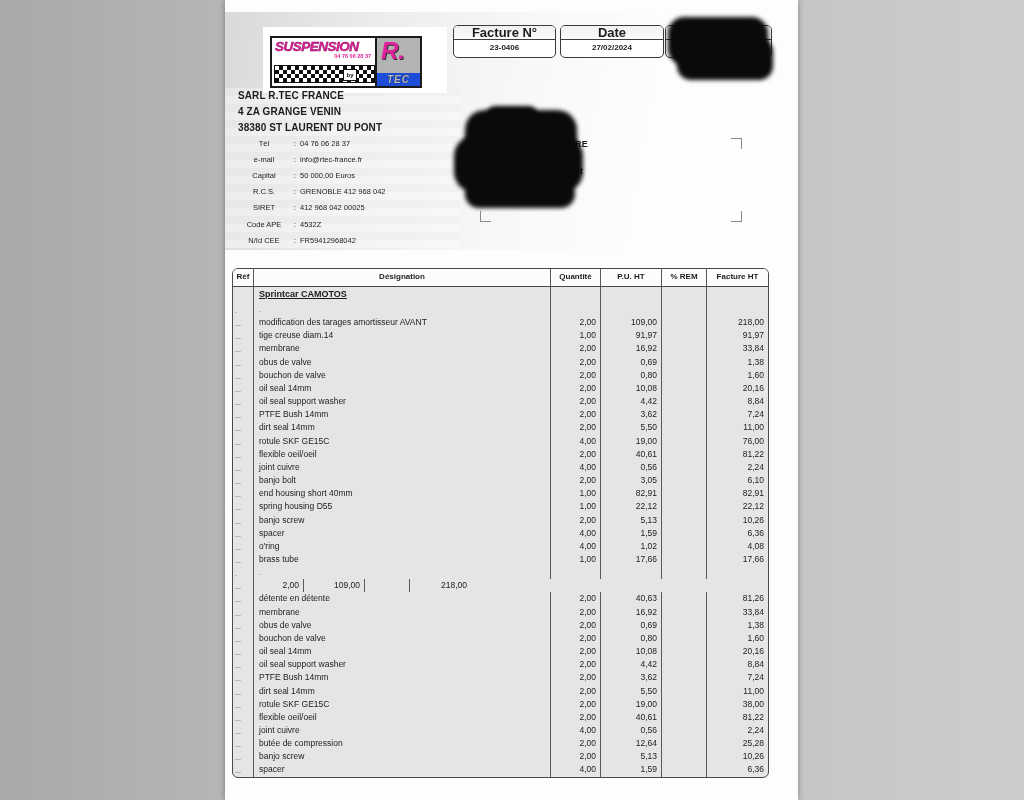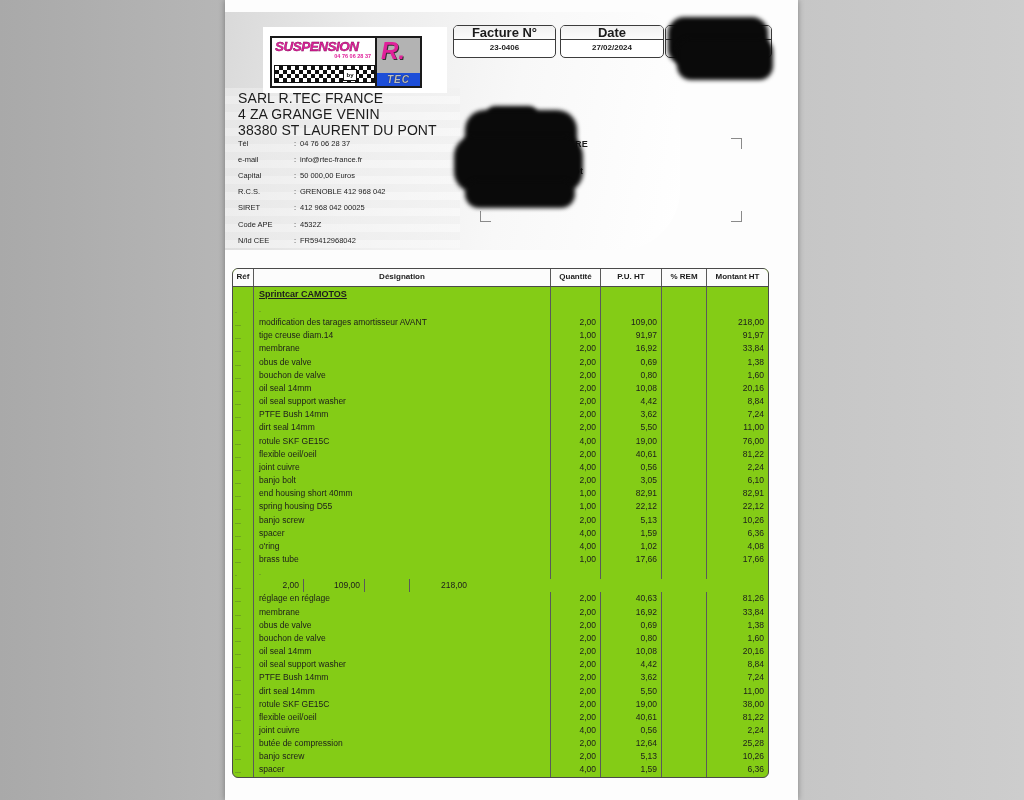--- a/index.html
+++ b/index.html
@@ -58,43 +58,43 @@
     font-weight:bold;font-style:italic;font-size:24px;line-height:26px;
     text-shadow:1px 1px 0 #333;
   }
   .logo-tec{
     position:absolute;left:0;bottom:0;width:100%;height:13px;background:#1d4ed8;
     font-weight:bold;font-style:italic;font-size:10px;line-height:13px;text-align:center;
     color:#bdbdbd;letter-spacing:1px;
     text-shadow:0 0 1px #000;
   }
   
-  .addr{position:absolute;left:13px;font-weight:normal;font-size:14px;letter-spacing:.1px;}
+  .addr{position:absolute;left:13px;font-weight:bold;font-size:10px;letter-spacing:.1px;}
   .info-row{position:absolute;left:13px;font-size:7.5px;white-space:nowrap;}
-  .info-label{display:inline-block;width:52px;}
+  .info-label{display:inline-block;width:52px;text-align:center;}
   .info-colon{display:inline-block;width:10px;text-align:center;}
   
   .hbox{
     position:absolute;top:25px;height:31px;border:1px solid #3c3c3c;border-radius:5px;
     background:#fff;overflow:hidden;
   }
   .hbox .lbl{
     height:13px;line-height:13px;text-align:center;font-weight:bold;font-size:13px;
     background:linear-gradient(#f1f1f1,#fbfbfb);border-bottom:1px solid #3c3c3c;
   }
   .hbox .val{height:17px;line-height:16px;text-align:center;font-weight:bold;font-size:8px;}
   
   .blob{position:absolute;background:#0a0a0a;filter:blur(2px);z-index:3;}
   .frag{position:absolute;font-weight:bold;font-size:9px;z-index:2;letter-spacing:.2px;}
   
   .mark{position:absolute;background:#8a8a8a;z-index:1;}
   
   .invoice-table{
     position:absolute;left:7px;top:268px;width:537px;
-    border:1px solid #4a4a4a;border-radius:6px;background:#84cc16;overflow:hidden;
+    border:1px solid #4a4a4a;border-radius:6px;background:#e5e5e5;overflow:hidden;
     box-sizing:border-box;
   }
   .thead{display:flex;height:17px;border-bottom:1px solid #4a4a4a;background:#fcfcfc;}
   .thead .cell{
     font-weight:bold;font-size:8px;line-height:16px;text-align:center;
     overflow:hidden;white-space:nowrap;
   }
   .cell{border-right:1px solid #5a5a5a;box-sizing:border-box;flex:none;}
   .cell:last-child{border-right:none;}
   .c-ref{width:21px;}
@@ -180,21 +180,21 @@
   <div class="blob" style="left:229px;top:136px;width:129px;height:56px;border-radius:20px;"></div>
   <div class="blob" style="left:240px;top:180px;width:110px;height:28px;border-radius:14px;"></div>
 
   <div class="invoice-table">
     <div class="thead" id="table-head">
         <div class="cell c-ref">Réf</div>
         <div class="cell c-des">Désignation</div>
         <div class="cell c-qty">Quantité</div>
         <div class="cell c-pu">P.U. HT</div>
         <div class="cell c-rem">% REM</div>
-        <div class="cell c-amt">Montant HT</div>
+        <div class="cell c-amt">Facture HT</div>
       </div>
     <div id="table-body">
         <div class="trow title">
           <div class="cell c-ref"></div>
           <div class="cell c-des">Sprintcar CAMOTOS</div>
           <div class="cell c-qty"></div>
           <div class="cell c-pu"></div>
           <div class="cell c-rem"></div>
           <div class="cell c-amt"></div>
         </div>
@@ -368,21 +368,21 @@
         </div>
         <div class="trow item">
           <div class="cell c-ref">...</div>
           <div class="cell c-qty">2,00</div>
           <div class="cell c-pu">109,00</div>
           <div class="cell c-rem"></div>
           <div class="cell c-amt">218,00</div>
         </div>
         <div class="trow item">
           <div class="cell c-ref">...</div>
-          <div class="cell c-des">réglage en réglage</div>
+          <div class="cell c-des">détente en détente</div>
           <div class="cell c-qty">2,00</div>
           <div class="cell c-pu">40,63</div>
           <div class="cell c-rem"></div>
           <div class="cell c-amt">81,26</div>
         </div>
         <div class="trow item">
           <div class="cell c-ref">...</div>
           <div class="cell c-des">membrane</div>
           <div class="cell c-qty">2,00</div>
           <div class="cell c-pu">16,92</div>

